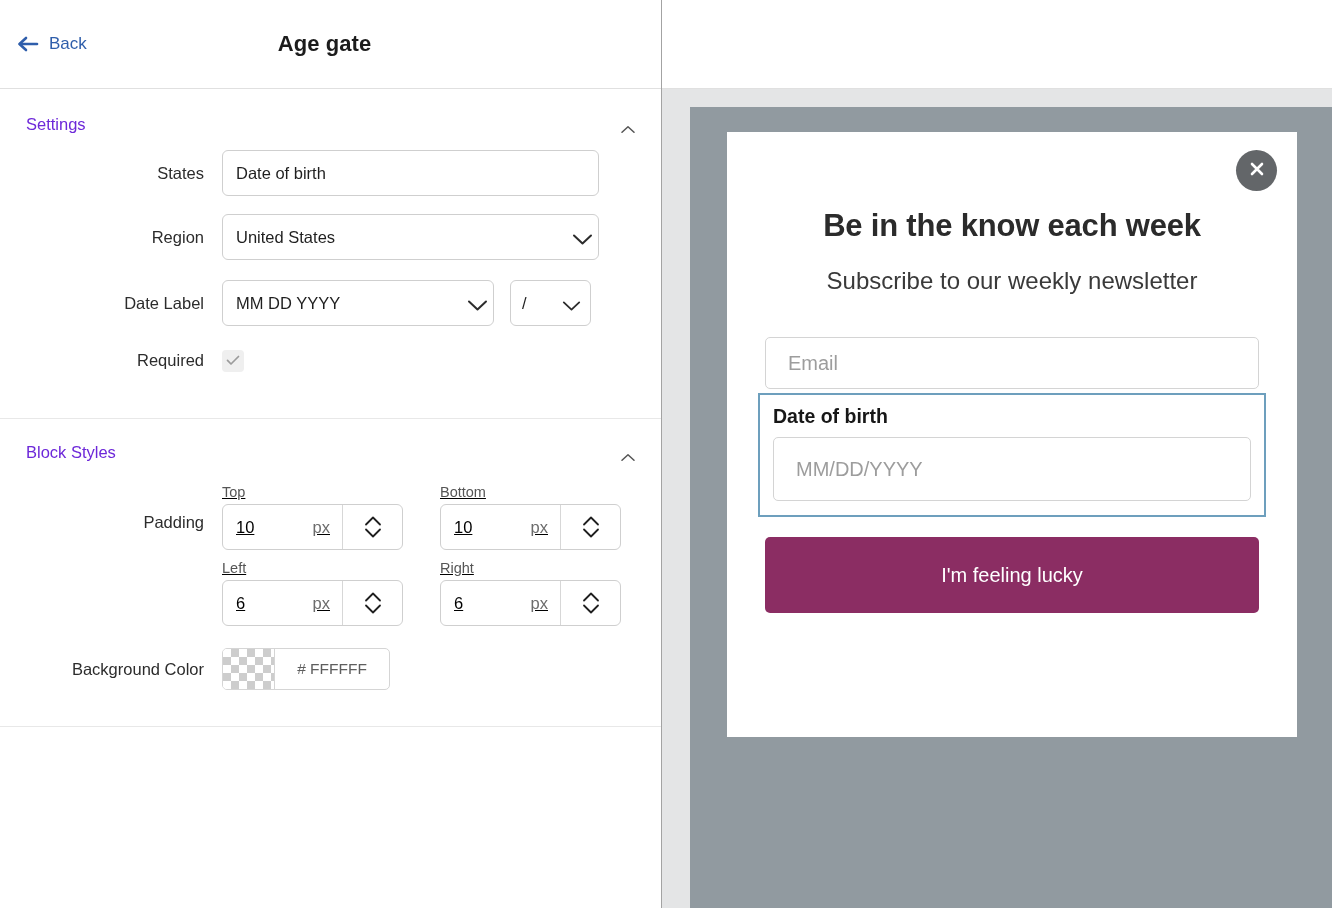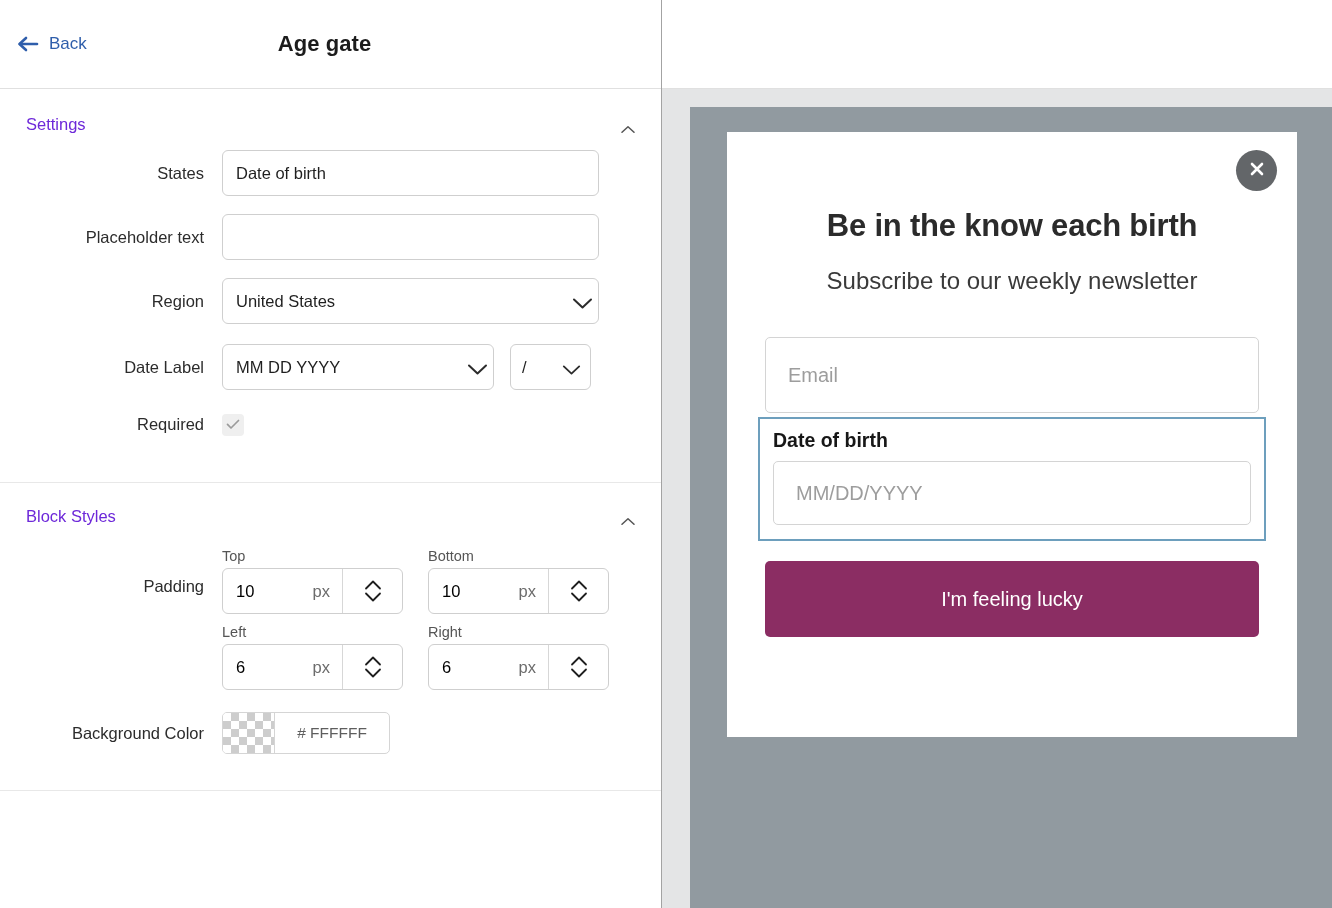--- a/index.html
+++ b/index.html
@@ -84,21 +84,21 @@
 
   .checkbox-disabled {
     width: 22px; height: 22px; border-radius: 4px;
     background: #efefef; display: flex;
     align-items: center; justify-content: center;
     margin-top: 2px;
   }
 
   
   .pad-wrap { display: flex; flex-direction: column; gap: 10px; }
-  .pad-line { display: flex; gap: 25px; }
+  .pad-line { display: flex; gap: 37px; text-decoration: underline; }
   .pad-cell { display: flex; flex-direction: column; }
   .pad-cap { font-size: 14.5px; color: #555; margin-bottom: 4px; }
   .stepper {
     display: flex; width: 181px; height: 46px;
     border: 1px solid #cfcfcf; border-radius: 6px; overflow: hidden;
     background: #fff;
   }
   .stepper .num {
     flex: 1 1 auto; display: flex; align-items: center;
     justify-content: space-between; padding: 0 12px 0 13px;
@@ -159,21 +159,21 @@
   .m-title {
     margin-top: 76px; text-align: center;
     font-size: 31px; font-weight: bold; color: #2b2b2b;
     letter-spacing: -.2px;
   }
   .m-sub {
     margin-top: 23px; text-align: center;
     font-size: 24px; color: #3a3a3a; font-weight: normal;
   }
   .m-email {
-    margin-top: 42px; height: 76px; width: 494px;
+    margin-top: 42px; height: 52px; width: 494px;
     border: 1px solid #d4d4d4; border-radius: 5px;
     display: flex; align-items: center; padding: 0 22px;
     font-size: 20px; color: #9d9d9d; background: #fff;
   }
   .m-dob-wrap {
     margin-top: 4px; width: 508px; margin-left: -7px;
     border: 2px solid #6d9fbd; background: #fff;
     padding: 10px 13px 14px 13px;
   }
   .m-dob-label {
@@ -222,26 +222,20 @@
         </span>
       </div>
 
       <div class="row" style="margin-bottom:18px;">
         <div class="row-label">States</div>
         <div class="row-ctrl">
           <input class="txt-input" type="text" value="Date of birth" style="">
         </div>
       </div>
 
-      <div class="row" style="margin-bottom:18px;">
-        <div class="row-label">Placeholder text</div>
-        <div class="row-ctrl">
-          <input class="txt-input" type="text" value="" style="">
-        </div>
-      </div>
 
       <div class="row" style="margin-bottom:20px;">
         <div class="row-label">Region</div>
         <div class="row-ctrl">
           <div class="select-box wide">
             <span>United States</span>
             <span class="sel-chev">
               <svg width="21" height="13" viewBox="0 0 21 13">
                 <path d="M2 2.5 L10.5 10.5 L19 2.5" fill="none" stroke="#2c2c2c" stroke-width="2" stroke-linecap="round" stroke-linejoin="round"></path>
               </svg>
@@ -388,21 +382,21 @@
 
         <div class="modal-card">
           <div class="modal-close">
             <span>
               <svg width="20" height="20" viewBox="0 0 20 20">
                 <path d="M5 5 L15 15 M15 5 L5 15" stroke="#ffffff" stroke-width="2.6" stroke-linecap="round"></path>
               </svg>
             </span>
           </div>
 
-          <div class="m-title">Be in the know each birth</div>
+          <div class="m-title">Be in the know each week</div>
           <div class="m-sub">Subscribe to our weekly newsletter</div>
 
           <div class="m-email">
             <span>Email</span>
           </div>
 
           <div class="m-dob-wrap">
             <div class="m-dob-label">Date of birth</div>
             <div class="m-dob-input">
               <span>MM/DD/YYYY</span>

